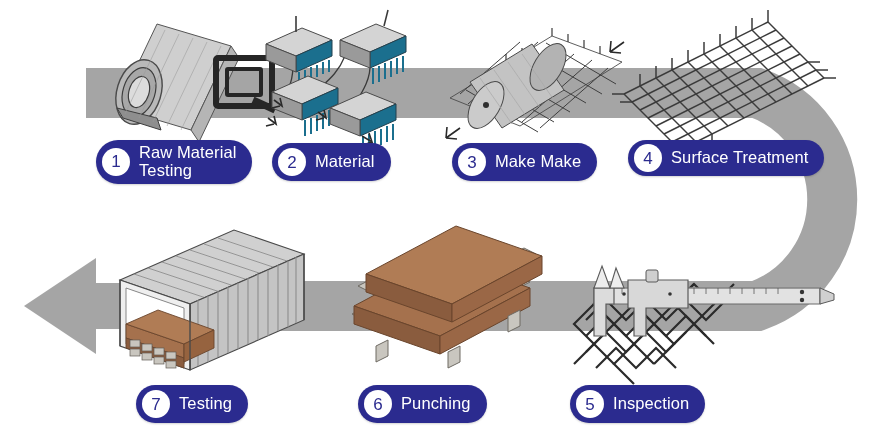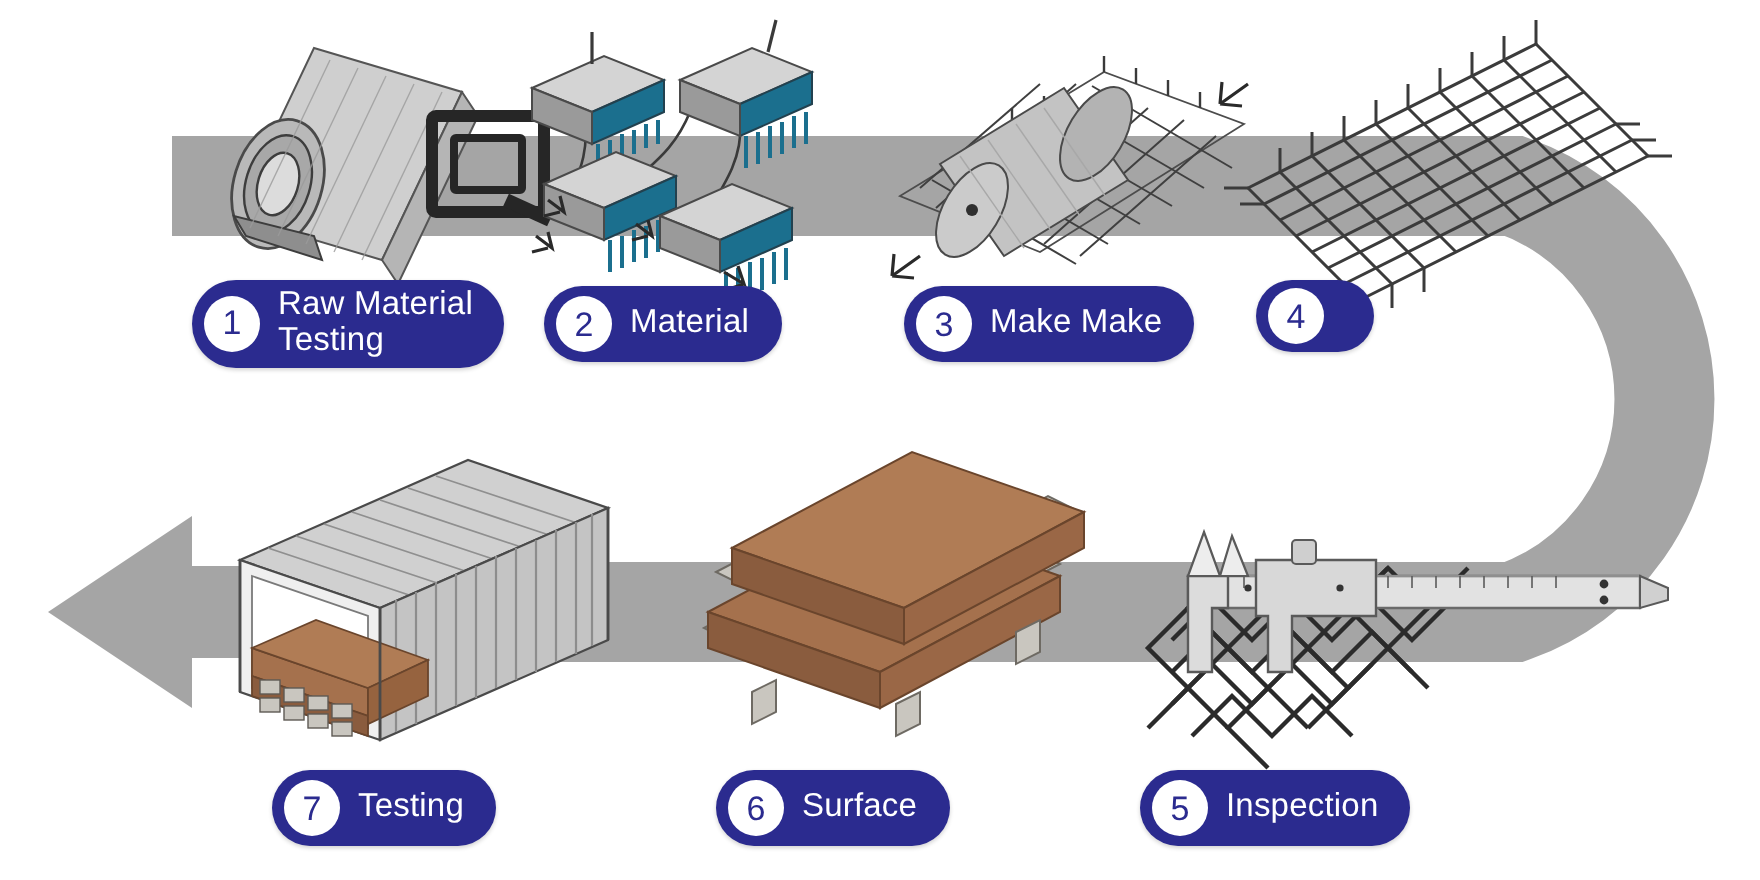--- a/index.html
+++ b/index.html
@@ -395,30 +395,31 @@
     <span class="lbl">Material</span>
   </div>
 
   <div class="pill" id="pill3">
     <span class="num">3</span>
     <span class="lbl">Make Make</span>
   </div>
 
   <div class="pill two-line" id="pill4">
     <span class="num">4</span>
+    <span class="lbl">Surface Treatment</span>
   </div>
 
   <div class="pill" id="pill5">
     <span class="num">5</span>
     <span class="lbl">Inspection</span>
   </div>
 
   <div class="pill" id="pill6">
     <span class="num">6</span>
-    <span class="lbl">Surface</span>
+    <span class="lbl">Punching</span>
   </div>
 
   <div class="pill" id="pill7">
     <span class="num">7</span>
     <span class="lbl">Testing</span>
   </div>
 
 </div>
 
 </body></html>

